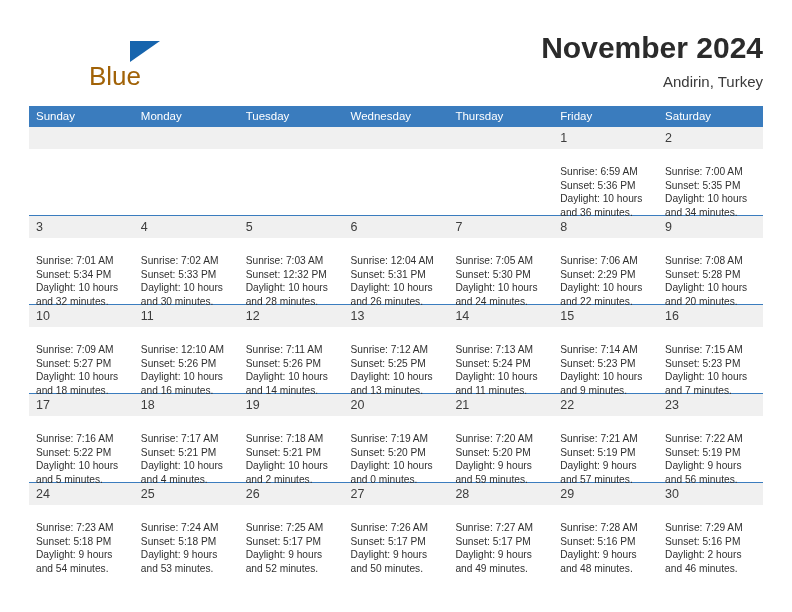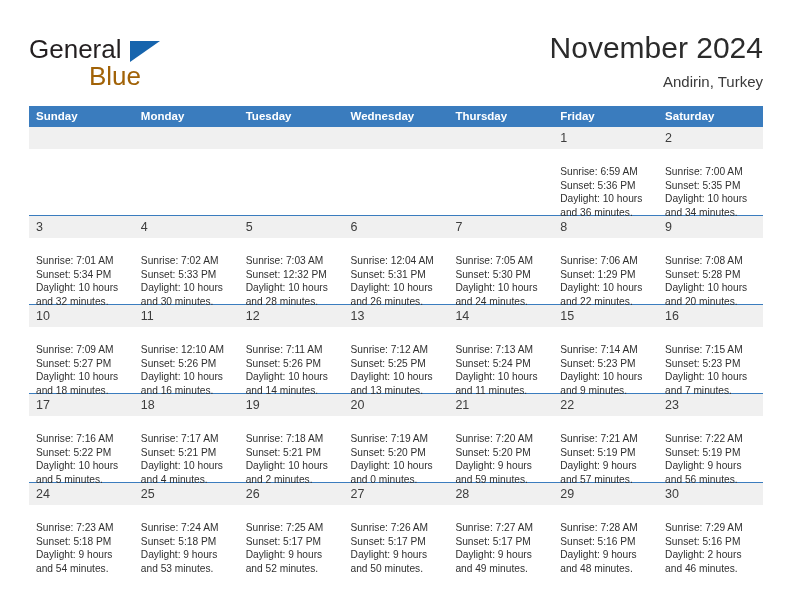--- a/index.html
+++ b/index.html
@@ -54,21 +54,21 @@
   .title-block {
     position: absolute;
     right: 0; top: 0;
     text-align: right;
   }
   .cal-title {
     font-size: 30px;
     color: #2b2b2b;
     line-height: 36px;
     white-space: nowrap;
-    font-weight: normal;
+    font-weight: bold;
     margin: 0;
   }
   .cal-subtitle {
     font-size: 15px;
     color: #3a3a3a;
     line-height: 20px;
     margin-top: 6px;
     white-space: nowrap;
   }
 
@@ -80,21 +80,21 @@
   }
   .cal-table {
     width: 734px;
     border-collapse: collapse;
     table-layout: fixed;
   }
   .cal-table th {
     background: #3a7cbe;
     color: #ffffff;
     font-size: 11.5px;
-    font-weight: bold;
+    font-weight: normal;
     text-align: left;
     padding: 4px 0 5px 7px;
     height: 20px;
     border: none;
   }
   .cal-table td {
     width: 104.85px;
     vertical-align: top;
     padding: 0;
     border: none;
@@ -128,21 +128,20 @@
 </style>
 </head>
 <body>
 
 <div class="page">
 
   <div class="header">
 
     <div class="logo">
       <div class="logo-row1">
-        <span>General</span>
         <span class="logo-tri"></span>
       </div>
       <div class="logo-row2">Blue</div>
     </div>
 
     <div class="title-block">
       <h1 class="cal-title">November 2024</h1>
       <div class="cal-subtitle">Andirin, Turkey</div>
     </div>
 
@@ -258,21 +257,21 @@
                   <div>Sunset: 5:30 PM</div>
                   <div class="wrap">Daylight: 10 hours and 24 minutes.</div>
                 </div>
               </div>
             </td>
             <td>
               <div class="cell-inner">
                 <div class="daynum">8</div>
                 <div class="details">
                   <div>Sunrise: 7:06 AM</div>
-                  <div>Sunset: 1:29 PM</div>
+                  <div>Sunset: 2:29 PM</div>
                   <div class="wrap">Daylight: 10 hours and 22 minutes.</div>
                 </div>
               </div>
             </td>
             <td>
               <div class="cell-inner">
                 <div class="daynum">9</div>
                 <div class="details">
                   <div>Sunrise: 7:08 AM</div>
                   <div>Sunset: 5:28 PM</div>

